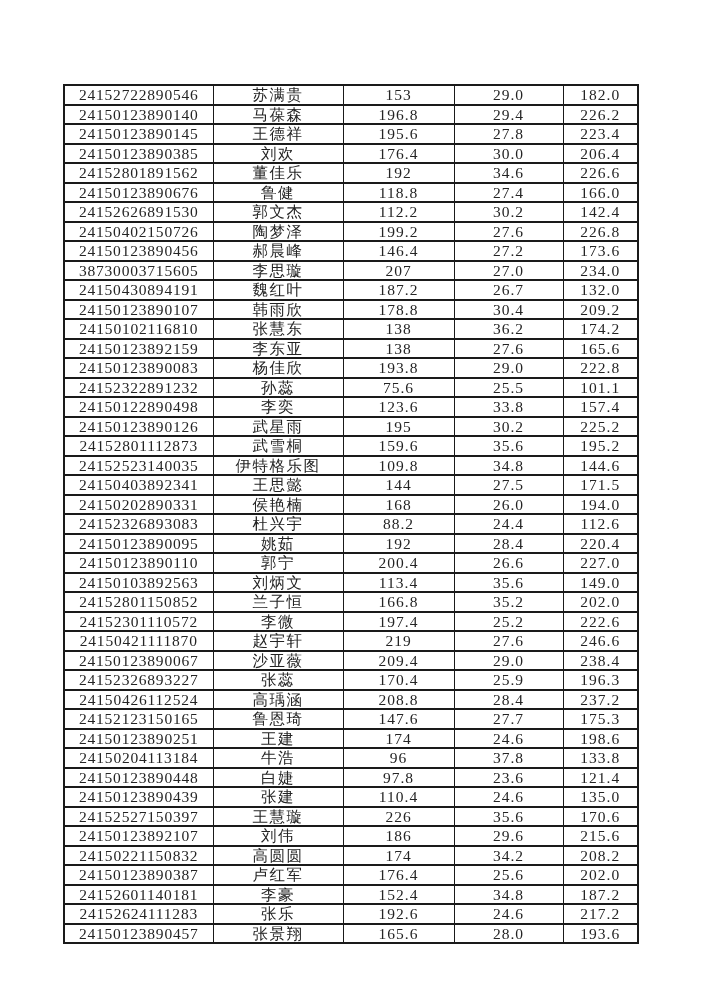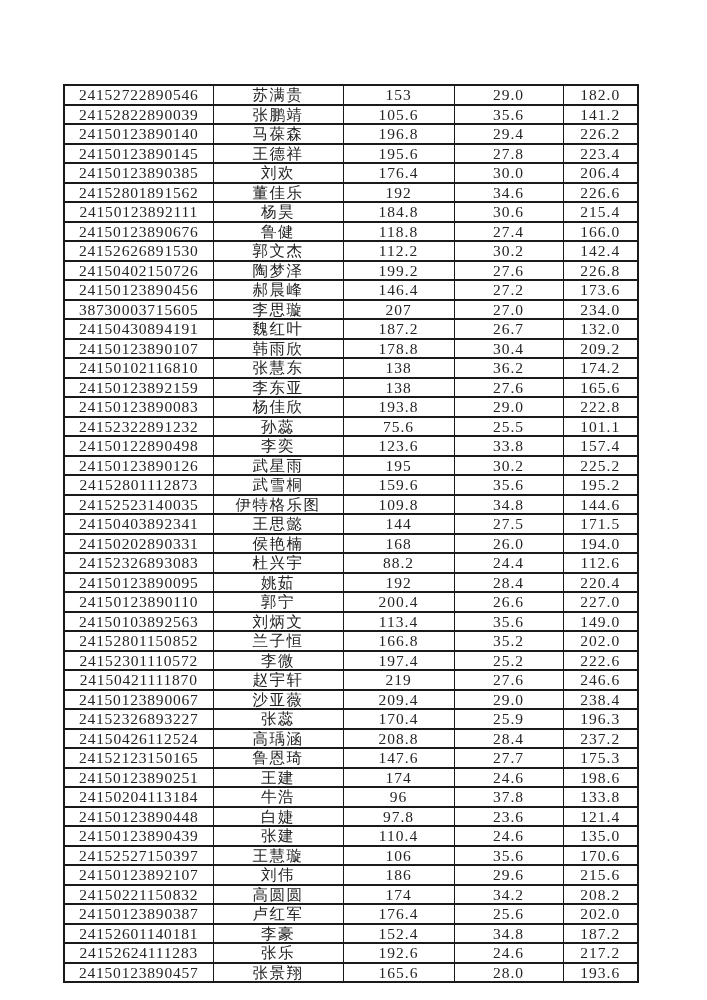--- a/index.html
+++ b/index.html
@@ -66,27 +66,20 @@
     </colgroup>
     <tbody>
         <tr>
           <td class="c0">24152722890546</td>
           <td class="c1">苏满贵</td>
           <td class="c2">153</td>
           <td class="c3">29.0</td>
           <td class="c4">182.0</td>
         </tr>
         <tr>
-          <td class="c0">24152822890039</td>
-          <td class="c1">张鹏靖</td>
-          <td class="c2">105.6</td>
-          <td class="c3">35.6</td>
-          <td class="c4">141.2</td>
-        </tr>
-        <tr>
           <td class="c0">24150123890140</td>
           <td class="c1">马葆森</td>
           <td class="c2">196.8</td>
           <td class="c3">29.4</td>
           <td class="c4">226.2</td>
         </tr>
         <tr>
           <td class="c0">24150123890145</td>
           <td class="c1">王德祥</td>
           <td class="c2">195.6</td>
@@ -101,27 +94,20 @@
           <td class="c4">206.4</td>
         </tr>
         <tr>
           <td class="c0">24152801891562</td>
           <td class="c1">董佳乐</td>
           <td class="c2">192</td>
           <td class="c3">34.6</td>
           <td class="c4">226.6</td>
         </tr>
         <tr>
-          <td class="c0">24150123892111</td>
-          <td class="c1">杨昊</td>
-          <td class="c2">184.8</td>
-          <td class="c3">30.6</td>
-          <td class="c4">215.4</td>
-        </tr>
-        <tr>
           <td class="c0">24150123890676</td>
           <td class="c1">鲁健</td>
           <td class="c2">118.8</td>
           <td class="c3">27.4</td>
           <td class="c4">166.0</td>
         </tr>
         <tr>
           <td class="c0">24152626891530</td>
           <td class="c1">郭文杰</td>
           <td class="c2">112.2</td>
@@ -334,21 +320,21 @@
         <tr>
           <td class="c0">24150123890439</td>
           <td class="c1">张建</td>
           <td class="c2">110.4</td>
           <td class="c3">24.6</td>
           <td class="c4">135.0</td>
         </tr>
         <tr>
           <td class="c0">24152527150397</td>
           <td class="c1">王慧璇</td>
-          <td class="c2">106</td>
+          <td class="c2">226</td>
           <td class="c3">35.6</td>
           <td class="c4">170.6</td>
         </tr>
         <tr>
           <td class="c0">24150123892107</td>
           <td class="c1">刘伟</td>
           <td class="c2">186</td>
           <td class="c3">29.6</td>
           <td class="c4">215.6</td>
         </tr>

